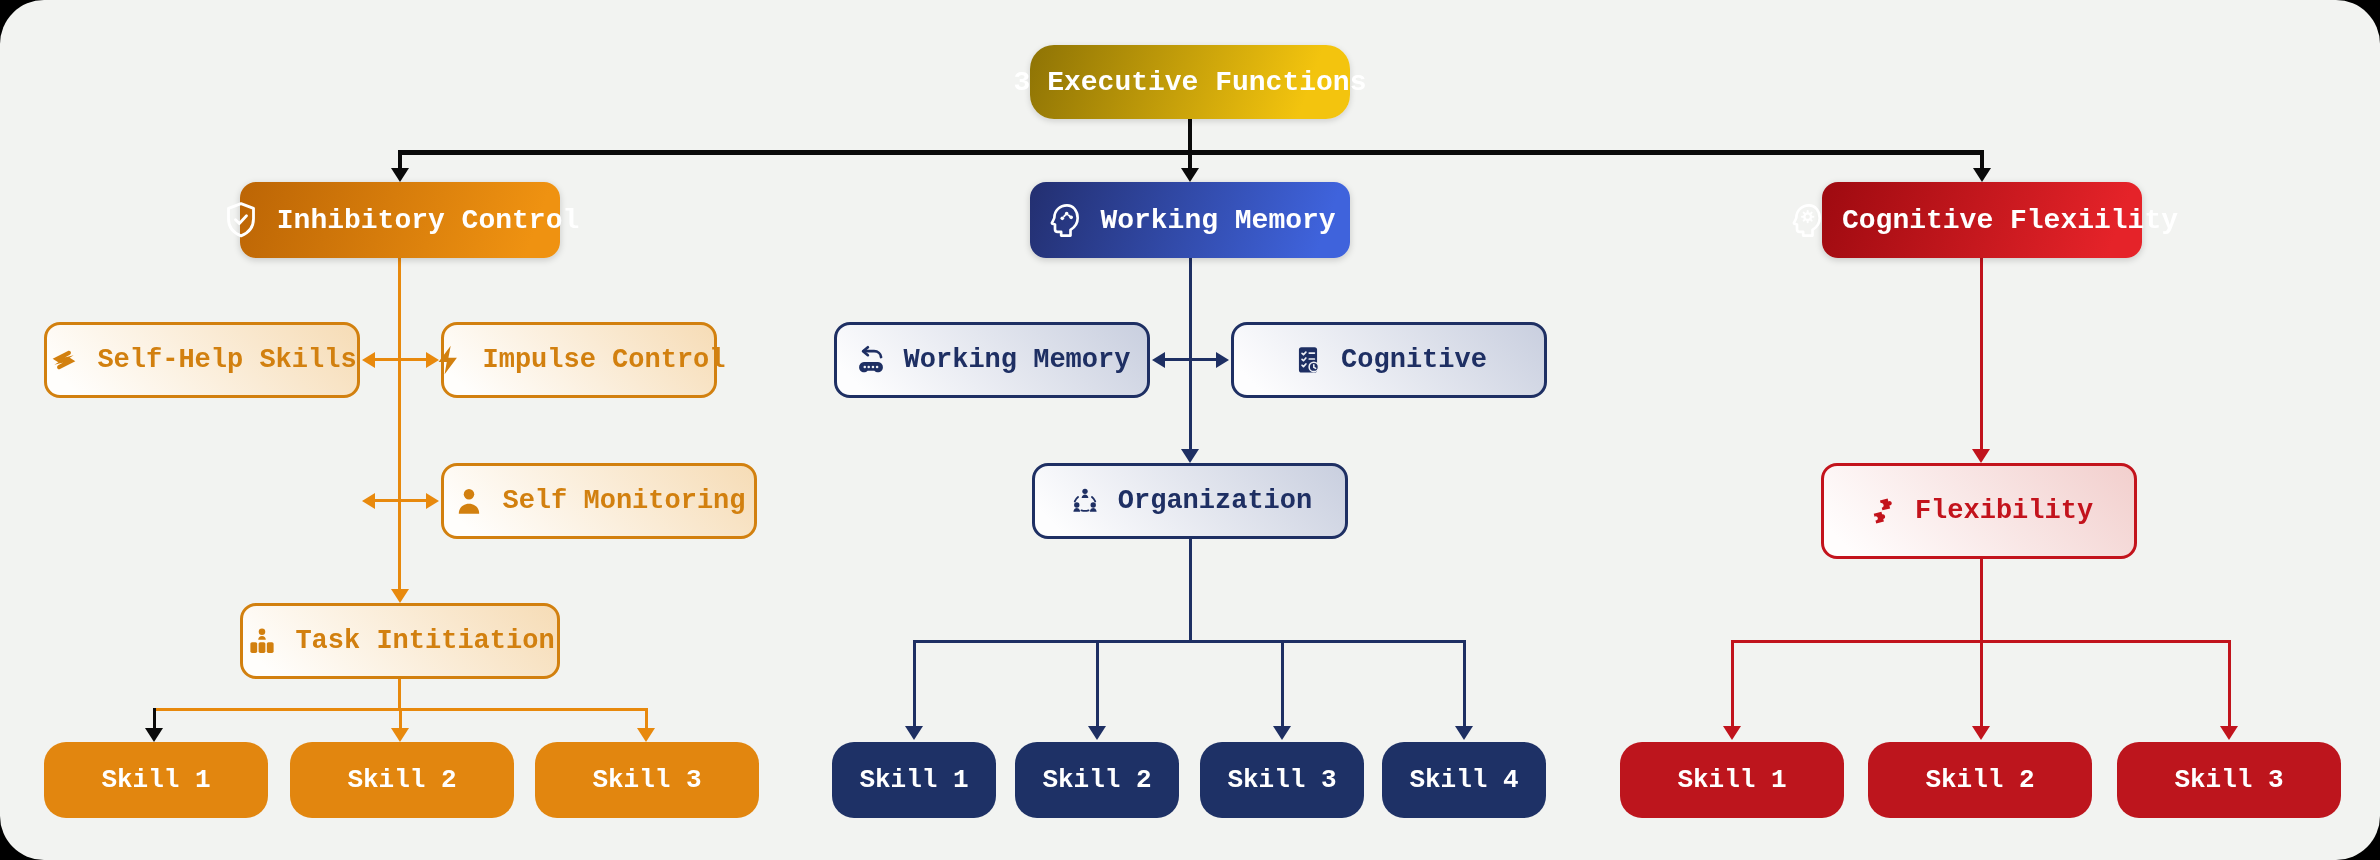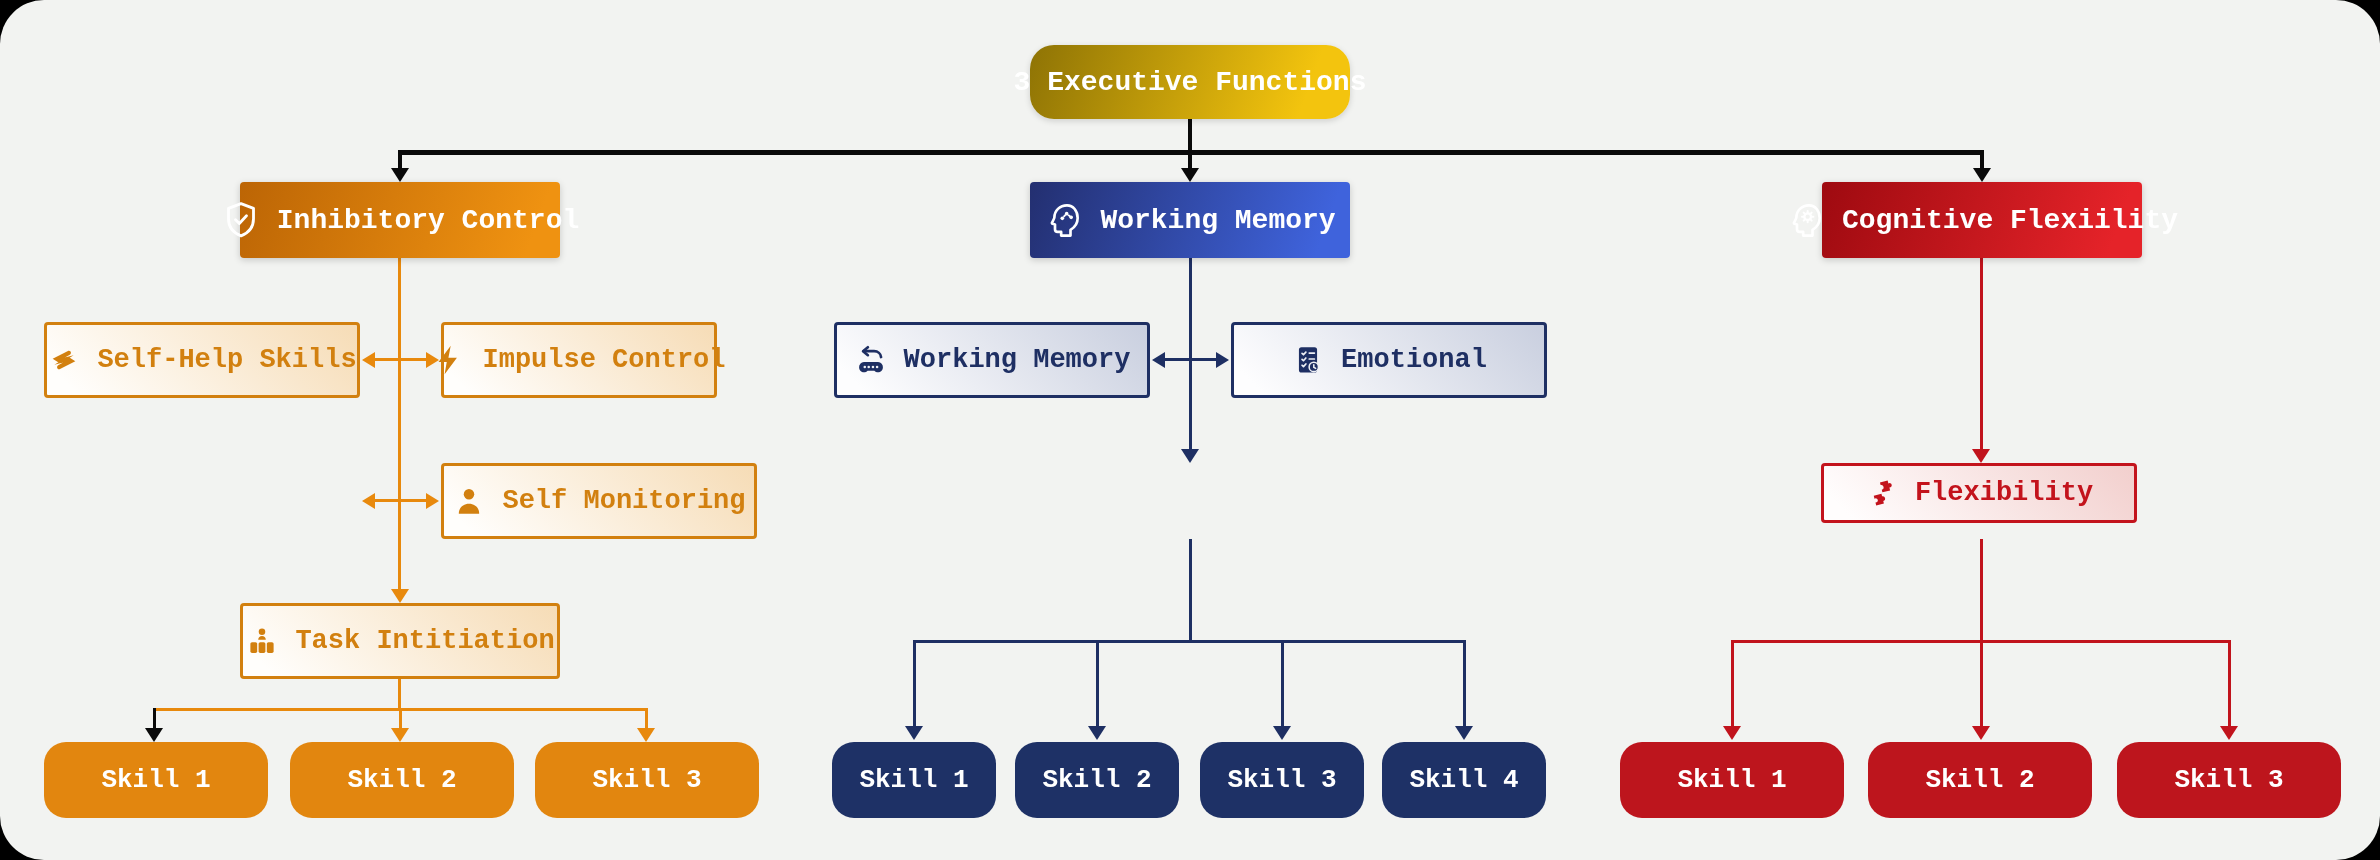--- a/index.html
+++ b/index.html
@@ -3,21 +3,21 @@
 <meta charset="utf-8">
 <style>
   html,body{margin:0;padding:0;background:#000;}
   .canvas{
     position:relative;width:2380px;height:860px;background:var(--bg,#f2f3f1);
     border-radius:44px;overflow:hidden;
     font-family:"Liberation Sans",sans-serif;-webkit-font-smoothing:antialiased;
   }
   .node{
     position:absolute;display:flex;align-items:center;justify-content:center;
-    gap:16px;font-weight:bold;border-radius:4px;box-sizing:border-box;
+    gap:16px;font-weight:bold;border-radius:16px;box-sizing:border-box;
   }
   .node .lbl{white-space:nowrap;font-family:Liberation Mono, monospace;}
   
   .root{background:linear-gradient(110deg,var(--gold-d) 0%,var(--gold-l) 85%);color:#fff;font-size:28px;border-radius:24px;box-shadow:0 2px 6px rgba(0,0,0,.15);}
   
   .hdr{color:#fff;font-size:28px;box-shadow:0 2px 7px rgba(0,0,0,.18);}
   .hdr-or{background:linear-gradient(110deg,var(--or-d) 0%,var(--or-l) 90%);}
   .hdr-bl{background:linear-gradient(110deg,var(--bl-d) 0%,var(--bl-l) 90%);}
   .hdr-rd{background:linear-gradient(110deg,var(--rd-d) 0%,var(--rd-l) 90%);}
   
@@ -178,24 +178,36 @@
     <span class="lbl">Working Memory</span>
   </div>
   <div class="node sub sub-nv" style="left:1231px;top:322px;width:316px;height:76px">
     <svg class="ic" width="34" height="34" viewBox="0 0 24 24" fill="currentColor">
         <rect x="5.6" y="3" width="12.8" height="17.8" rx="1.8"></rect>
         <path d="M7.8 7.3l1 1 1.7-1.9M7.8 11.5l1 1 1.7-1.9M7.8 15.7l1 1 1.7-1.9" fill="none" stroke="#eef0f5" stroke-width="1.2" stroke-linecap="round" stroke-linejoin="round"></path>
         <path d="M12.9 7.1h3.6M12.9 11.3h3.6" stroke="#eef0f5" stroke-width="1.2" stroke-linecap="round"></path>
         <circle cx="16.1" cy="16.9" r="3.3" fill="currentColor" stroke="#eef0f5" stroke-width="1.1"></circle>
         <path d="M16.1 15.3v1.8l1.3.8" fill="none" stroke="#eef0f5" stroke-width="1.1" stroke-linecap="round"></path>
       </svg>
-    <span class="lbl">Emotional</span>
-  </div>
-
-  <div class="node sub sub-rd" style="left:1821px;top:463px;width:316px;height:60px">
+    <span class="lbl">Cognitive</span>
+  </div>
+  <div class="node sub sub-nv" style="left:1032px;top:463px;width:316px;height:76px">
+    <svg class="ic" width="34" height="34" viewBox="0 0 24 24" fill="currentColor">
+        <circle cx="12" cy="5.2" r="1.9"></circle>
+        <path d="M9.6 9.9c.2-1.6 1.2-2.5 2.4-2.5s2.2.9 2.4 2.5z"></path>
+        <circle cx="6.2" cy="14.8" r="1.9"></circle>
+        <path d="M3.8 19.5c.2-1.6 1.2-2.5 2.4-2.5s2.2.9 2.4 2.5z"></path>
+        <circle cx="17.8" cy="14.8" r="1.9"></circle>
+        <path d="M15.4 19.5c.2-1.6 1.2-2.5 2.4-2.5s2.2.9 2.4 2.5z"></path>
+        <path d="M7.1 9.2a7.6 7.6 0 0 0-2.3 3.1M16.9 9.2a7.6 7.6 0 0 1 2.3 3.1M9.5 18.6a7.9 7.9 0 0 0 5 0" fill="none" stroke="currentColor" stroke-width="1.3" stroke-linecap="round"></path>
+      </svg>
+    <span class="lbl">Organization</span>
+  </div>
+
+  <div class="node sub sub-rd" style="left:1821px;top:463px;width:316px;height:96px">
     <svg class="ic" width="34" height="34" viewBox="0 0 24 24" fill="currentColor">
         <g transform="rotate(-14 12 12)">
           <path d="M12.4 4.4h5.6v2.2a1.5 1.5 0 1 1 0 2.8v2.2h-5.6V9.7a1.6 1.6 0 1 0 0-3.4z"></path>
           <path d="M5.9 12.4h5.6v1.9a1.6 1.6 0 1 1 0 3.4v1.9H5.9v-2.2a1.5 1.5 0 1 0 0-2.8z"></path>
         </g>
       </svg>
     <span class="lbl">Flexibility</span>
   </div>
 
   <div class="node skill sk-or" style="left:44px;top:742px;width:224px;height:76px">

